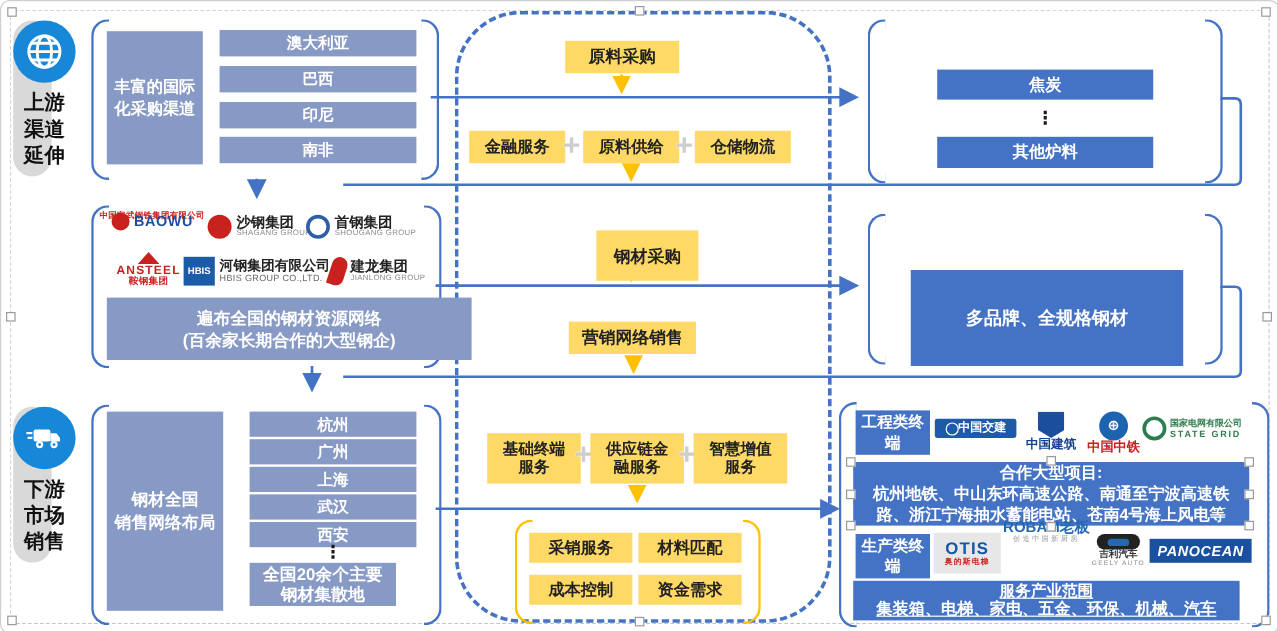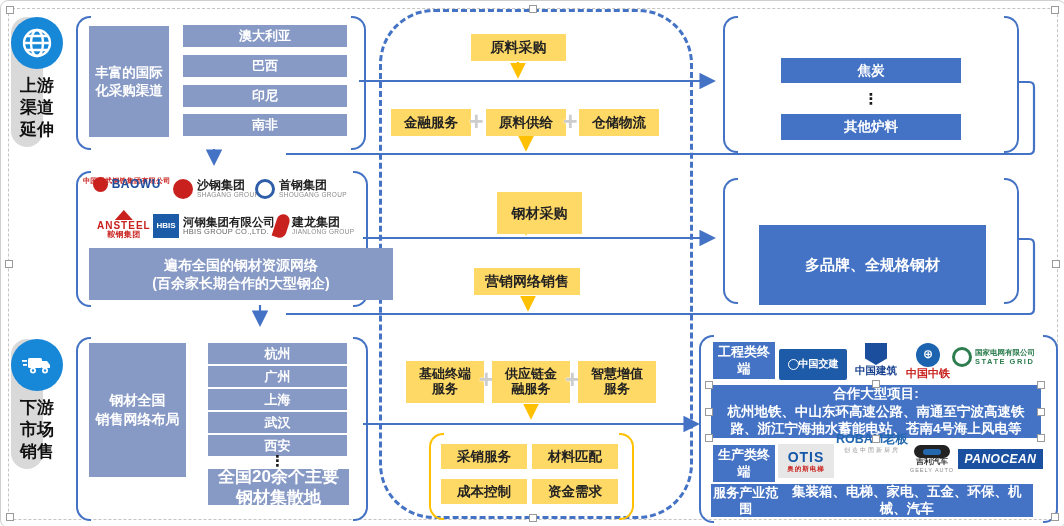--- a/index.html
+++ b/index.html
@@ -156,31 +156,31 @@
       </span>
   </div>
 
   <div class="abs muted-box" style="left:88px;top:247px;width:304px;height:52px;font-size:14px;flex-direction:column;line-height:1.3;">
     <span>遍布全国的钢材资源网络</span>
     <span>(百余家长期合作的大型钢企)</span>
   </div>
 
   <div class="br br-l" style="left:75px;top:336px;height:180px;"></div>
   <div class="br br-r" style="left:352px;top:336px;height:180px;"></div>
-  <div class="abs muted-box" style="left:88px;top:342px;width:97px;height:134px;font-size:14px;flex-direction:column;line-height:1.35;">
+  <div class="abs muted-box" style="left:88px;top:342px;width:97px;height:166px;font-size:14px;flex-direction:column;line-height:1.35;">
     <span>钢材全国</span>
     <span>销售网络布局</span>
   </div>
   <div class="abs muted-box lt-item" style="left:207px;top:342px;width:139px;height:21px;">杭州</div>
   <div class="abs muted-box lt-item" style="left:207px;top:388px;width:139px;height:21px;">上海</div>
   <div class="abs muted-box lt-item" style="left:207px;top:365px;width:139px;height:21px;">广州</div>
   <div class="abs muted-box lt-item" style="left:207px;top:411px;width:139px;height:21px;">武汉</div>
   <div class="abs muted-box lt-item" style="left:207px;top:434px;width:139px;height:21px;">西安</div>
   <div class="vdots" style="left:207px;top:452px;width:139px;">⋮</div>
-  <div class="abs muted-box" style="left:207px;top:468px;width:141px;height:36px;font-size:17px;line-height:1.25;padding:0 8px;box-sizing:border-box;">全国20余个主要钢材集散地</div>
+  <div class="abs muted-box" style="left:207px;top:468px;width:122px;height:36px;font-size:14px;line-height:1.25;padding:0 8px;box-sizing:border-box;">全国20余个主要钢材集散地</div>
 
   <div class="abs ybox" style="left:470px;top:33px;width:95px;height:27px;font-size:14px;">原料采购</div>
 
   <div class="abs ybox" style="left:390px;top:108px;width:80px;height:27px;font-size:13.5px;">金融服务</div>
   <span class="plus" style="left:468px;top:106px;">+</span>
   <div class="abs ybox" style="left:485px;top:108px;width:80px;height:27px;font-size:13.5px;">原料供给</div>
   <span class="plus" style="left:562px;top:106px;">+</span>
   <div class="abs ybox" style="left:578px;top:108px;width:80px;height:27px;font-size:13.5px;">仓储物流</div>
 
   <div class="abs ybox" style="left:496px;top:191px;width:85px;height:42px;font-size:14px;">钢材采购</div>
@@ -207,21 +207,21 @@
 
   <div class="br br-l" style="left:722px;top:177px;height:122px;"></div>
   <div class="br br-r" style="left:1003px;top:177px;height:122px;"></div>
   <div class="abs strong-box" style="left:758px;top:183px;width:227px;height:80px;font-size:15px;margin-top:41px;">多品牌、全规格钢材</div>
 
   <div class="br br-l" style="left:698px;top:334px;height:184px;"></div>
   <div class="br br-r" style="left:1042px;top:334px;height:184px;"></div>
 
   <div class="abs strong-box" style="left:712px;top:341px;width:62px;height:37px;font-size:13px;line-height:1.3;">工程类终端</div>
 
-  <div class="logo-row" style="left:778px;top:348px;width:68px;height:31px;background:#1D5AA8;justify-content:center;gap:0;border-radius:2px;">
+  <div class="logo-row" style="left:778px;top:348px;width:68px;height:16px;background:#1D5AA8;justify-content:center;gap:0;border-radius:2px;">
     <span style="width:11px;height:11px;border-radius:50%;border:1.5px solid #fff;box-sizing:border-box;display:inline-block;"></span>
     <span style="color:#fff;font-weight:bold;font-size:10px;">中国交建</span>
   </div>
   <div class="logo" style="left:849px;top:342px;width:52px;">
     <span style="width:22px;height:22px;background:#1B4F9E;clip-path:polygon(0 0,100% 0,100% 70%,50% 100%,0 70%);"></span>
     <span style="color:#17418F;font-weight:800;font-size:10.5px;white-space:nowrap;">中国建筑</span>
   </div>
   <div class="logo" style="left:903px;top:342px;width:48px;">
     <span style="width:24px;height:24px;border-radius:50%;background:#1C64B0;color:#fff;font-size:12px;font-weight:800;display:flex;align-items:center;justify-content:center;">⊕</span>
     <span style="color:#C9221E;font-weight:800;font-size:11px;white-space:nowrap;">中国中铁</span>
@@ -262,21 +262,21 @@
     <span style="width:36px;height:13px;border-radius:7px;background:#222;display:inline-flex;align-items:center;justify-content:center;">
         <span style="width:18px;height:6px;background:#2468B0;border-radius:3px;"></span>
       </span>
     <span style="color:#333;font-weight:800;font-size:8px;white-space:nowrap;">吉利汽车</span>
     <span style="color:#8a8a8a;font-size:5.5px;letter-spacing:1px;white-space:nowrap;">GEELY AUTO</span>
   </div>
   <div class="abs" style="left:957px;top:448px;width:85px;height:20px;background:#1B50A0;display:flex;align-items:center;justify-content:center;z-index:3;">
     <span style="color:#fff;font-weight:800;font-style:italic;font-size:12px;letter-spacing:.5px;">PANOCEAN</span>
   </div>
 
-  <div class="abs strong-box" style="left:710px;top:483px;width:322px;height:33px;flex-direction:row;line-height:1.2;">
+  <div class="abs strong-box" style="left:710px;top:483px;width:322px;height:33px;flex-direction:column;line-height:1.2;text-decoration:underline;">
     <span style="font-size:13px;">服务产业范围</span>
     <span style="font-size:13.5px;">集装箱、电梯、家电、五金、环保、机械、汽车</span>
   </div>
 
   <div class="handle" style="left:5px;top:5px;"></div>
   <div class="handle" style="left:528px;top:4px;"></div>
   <div class="handle" style="left:1050px;top:5px;"></div>
   <div class="handle" style="left:4px;top:259px;"></div>
   <div class="handle" style="left:1051px;top:259px;"></div>
   <div class="handle" style="left:5px;top:512px;"></div>

